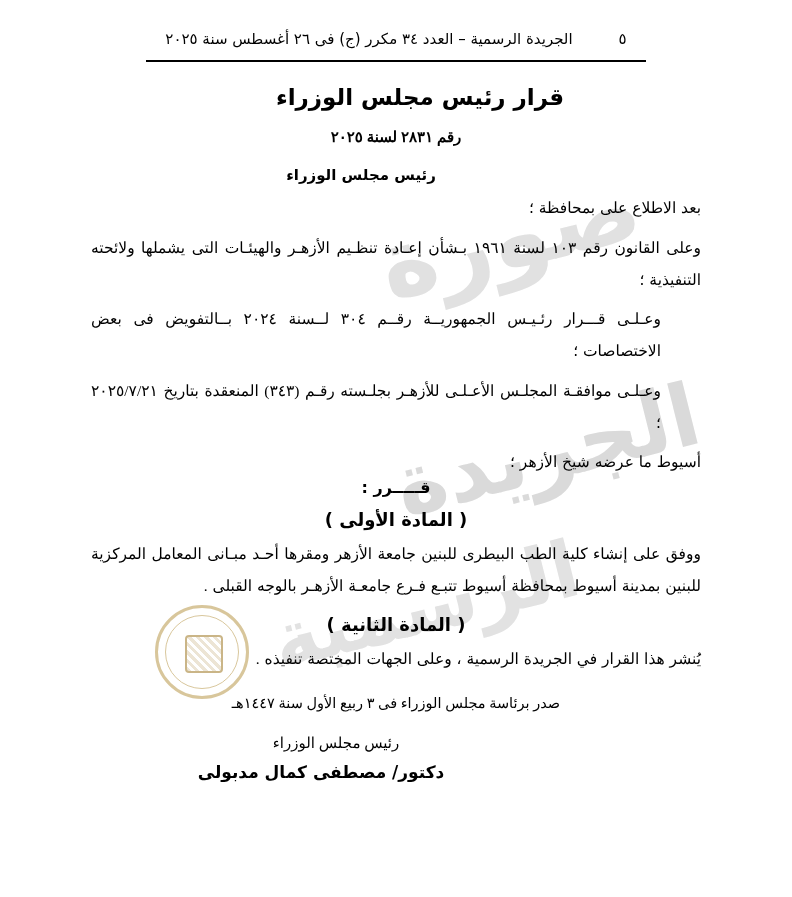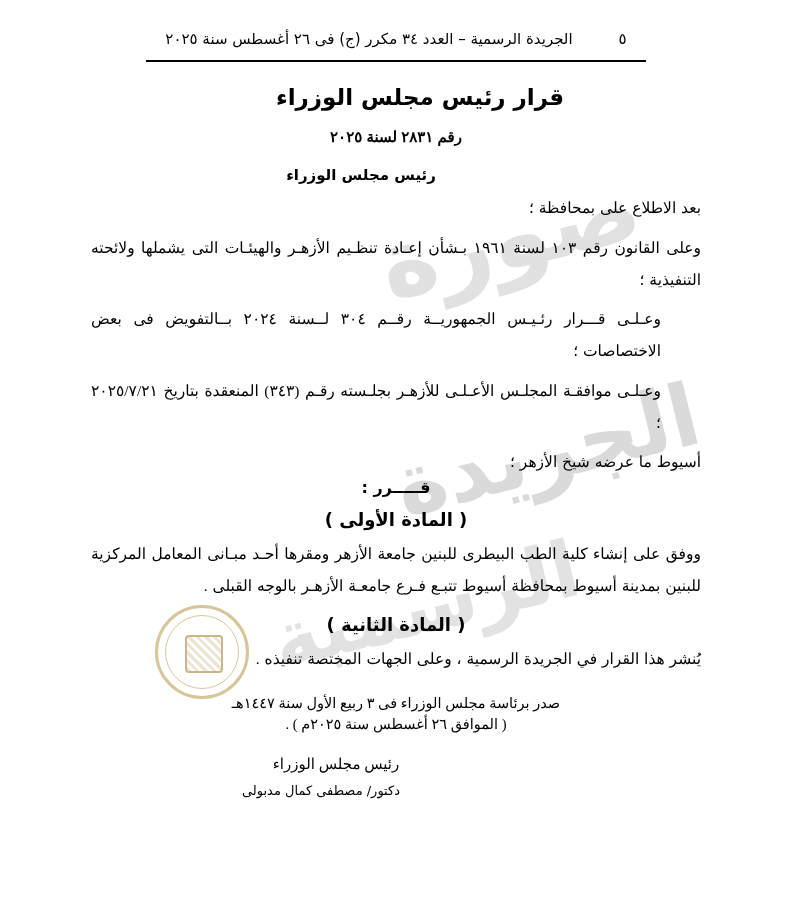--- a/index.html
+++ b/index.html
@@ -123,21 +123,21 @@
   .doc-title {
     text-align: center;
     font-family: "DejaVu Sans", sans-serif;
     font-weight: bold;
     font-size: 23px;
     margin-top: 22px;
     padding-left: 48px;
   }
   .doc-subtitle {
     text-align: center;
-    font-family: Liberation Sans, sans-serif;
+    font-family: Liberation Serif, serif;
     font-weight: bold;
     font-size: 15px;
     margin-top: 18px;
   }
 
   .body-wrap {
     width: 610px;
     margin: 0 auto;
     padding-top: 14px;
   }
@@ -193,22 +193,22 @@
   .signature-role {
     margin-top: 22px;
     text-align: center;
     font-size: 15px;
     margin-right: 10px;
   }
   .signature-name {
     margin-top: 10px;
     text-align: center;
     font-family: "DejaVu Sans", sans-serif;
-    font-weight: normal;
-    font-size: 13px;
+    font-weight: bold;
+    font-size: 17px;
     margin-right: 10px;
   }
   .shift-left-1 { margin-right: 120px; }
   .shift-left-3 { margin-right: 150px; }
   .tiny-gap { margin-top: 4px; }
 </style>
 </head>
 <body>
 
 <div class="page">
@@ -243,20 +243,19 @@
 
       <div class="qarrar">قـــــرر :</div>
 
       <div class="article-head">( المادة الأولى )</div>
       <p class="para justify-stretch">ووفق على إنشاء كلية الطب البيطرى للبنين جامعة الأزهر ومقرها أحـد مبـانى المعامل المركزية للبنين بمدينة أسيوط بمحافظة أسيوط تتبـع فـرع جامعـة الأزهـر بالوجه القبلى .</p>
 
       <div class="article-head">( المادة الثانية )</div>
       <p class="para centered-ind">يُنشر هذا القرار في الجريدة الرسمية ، وعلى الجهات المختصة تنفيذه .</p>
 
       <div class="closing-line">صدر برئاسة مجلس الوزراء فى ٣ ربيع الأول سنة ١٤٤٧هـ</div>
-      <div class="closing-line tiny-gap">( الموافق ٢٦ أغسطس سنة ٢٠٢٥م ) .</div>
 
       <div class="signature-role shift-left-1">رئيس مجلس الوزراء</div>
       <div class="signature-name shift-left-3">دكتور/ مصطفى كمال مدبولى</div>
 
     </div>
   </div>
 </div>
 
 </body></html>

